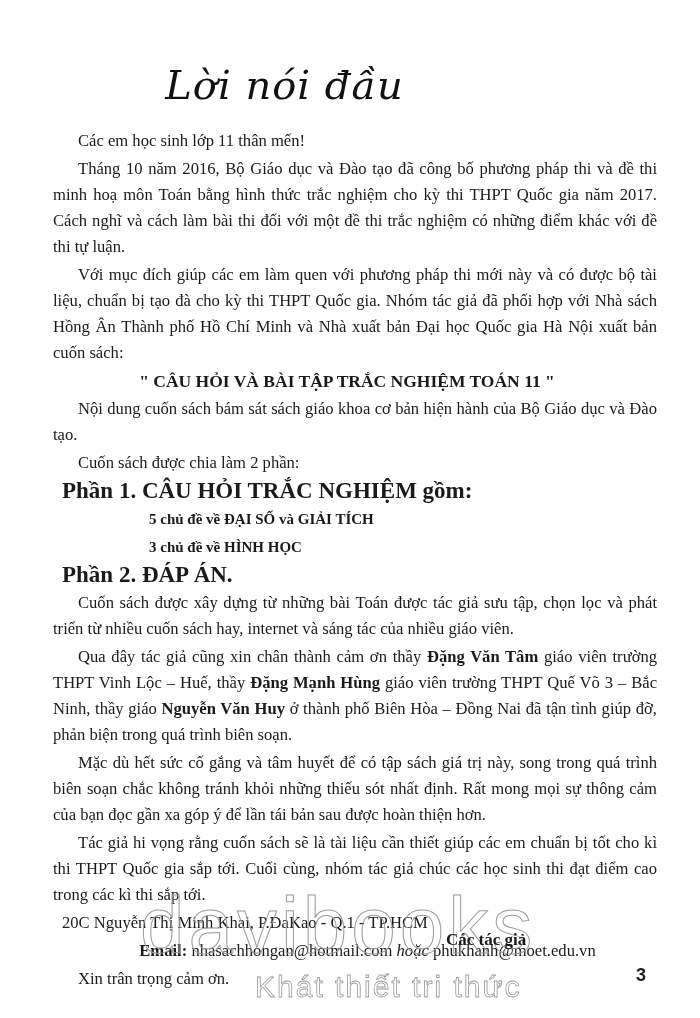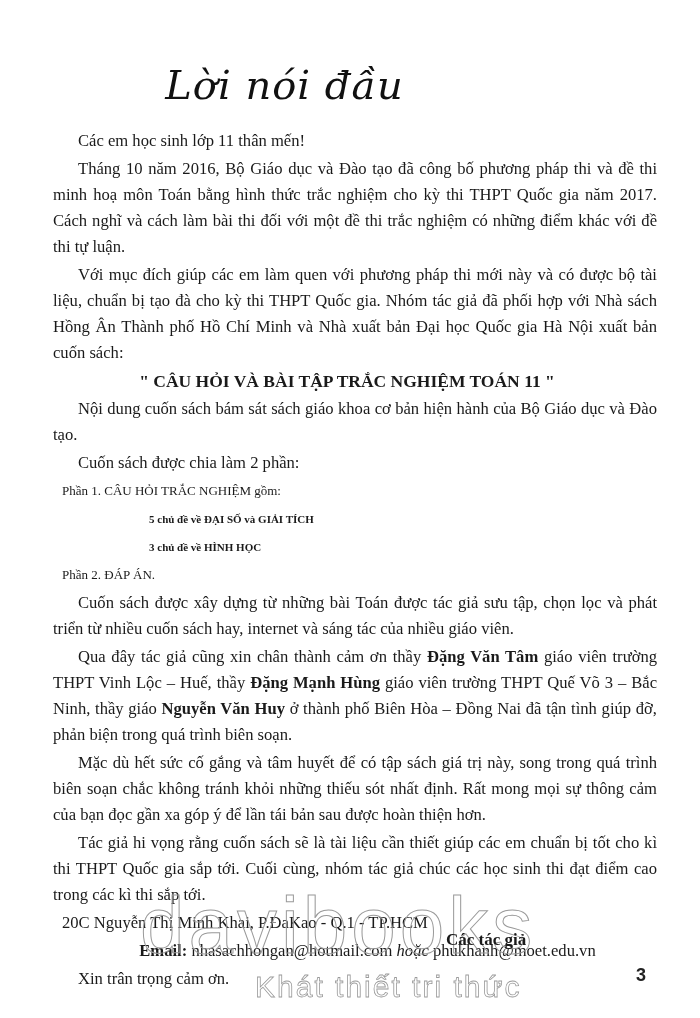--- a/index.html
+++ b/index.html
@@ -10,22 +10,22 @@
     .page { position: absolute; left: 0; top: 0; width: 700px; height: 1018px; }
     .title {
       position: absolute; top: 62px; left: 0; width: 569px; text-align: center;
       font-family: "DejaVu Serif", serif; font-style: italic; font-size: 40px; color: #111;
       letter-spacing: 1px;
     }
     .body { position: absolute; left: 37px; top: 128px; width: 620px; font-size: 16.6px; line-height: 26px; }
     .p { text-align: justify; text-indent: 25px; margin: 0 0 2px 16px; }
     .p.noind { text-indent: 0; }
     .booktitle { font-weight: bold; font-size: 17.5px; margin: 2px 0 2px 0; text-align: center; }
-    .part { font-weight: normal; font-size: 13px; margin-left: 25px; }
-    .sub { font-weight: bold; font-size: 11px; margin-left: 112px; }
+    .part { font-weight: bold; font-size: 23px; margin-left: 25px; }
+    .sub { font-weight: bold; font-size: 15px; margin-left: 112px; }
     b { font-weight: bold; }
     .addr { text-align: left; margin-left: 0; }
     .email { text-align: center; margin-top: 0; }
     .sign { position: absolute; left: 446px; top: 930px; font-weight: bold; font-size: 17px; }
     .pagenum { position: absolute; left: 636px; top: 965px; font-family: "Liberation Sans", sans-serif; font-weight: bold; font-size: 18px; color: #222; }
     .wm1 {
       position: absolute; left: 140px; top: 880px; font-family: "Liberation Sans", sans-serif;
       font-size: 80px; color: transparent; -webkit-text-stroke: 1px #9a9a9a; letter-spacing: 4px;
     }
     .wm2 {

